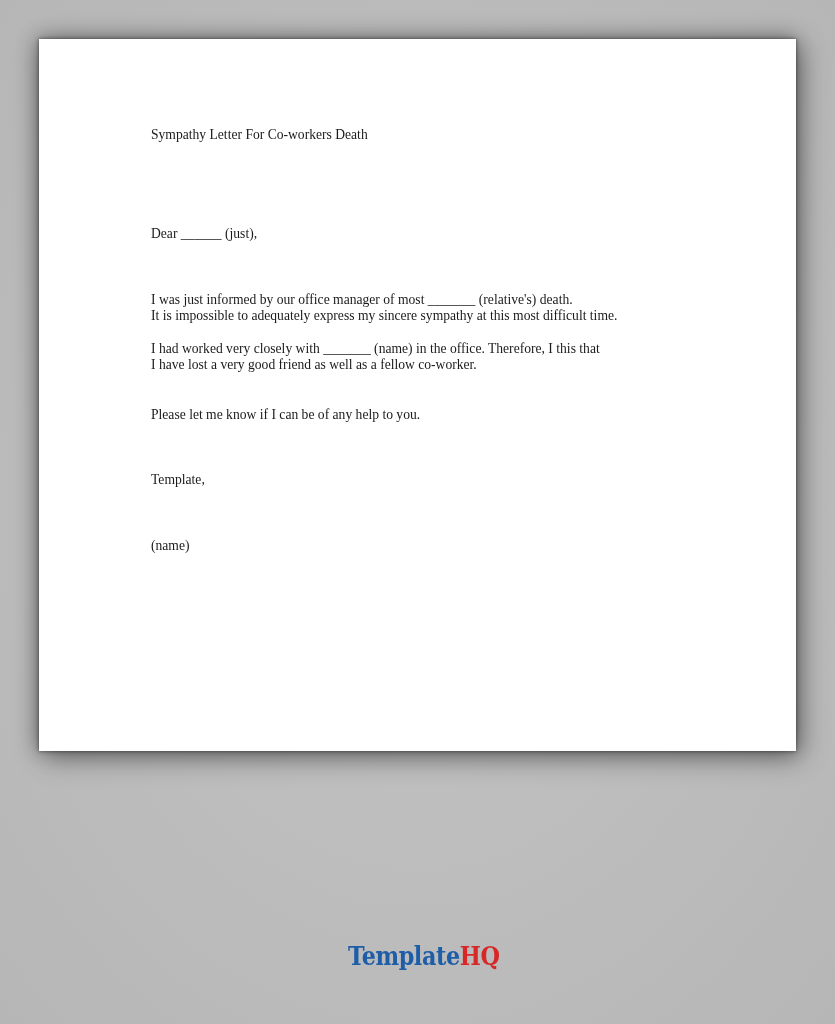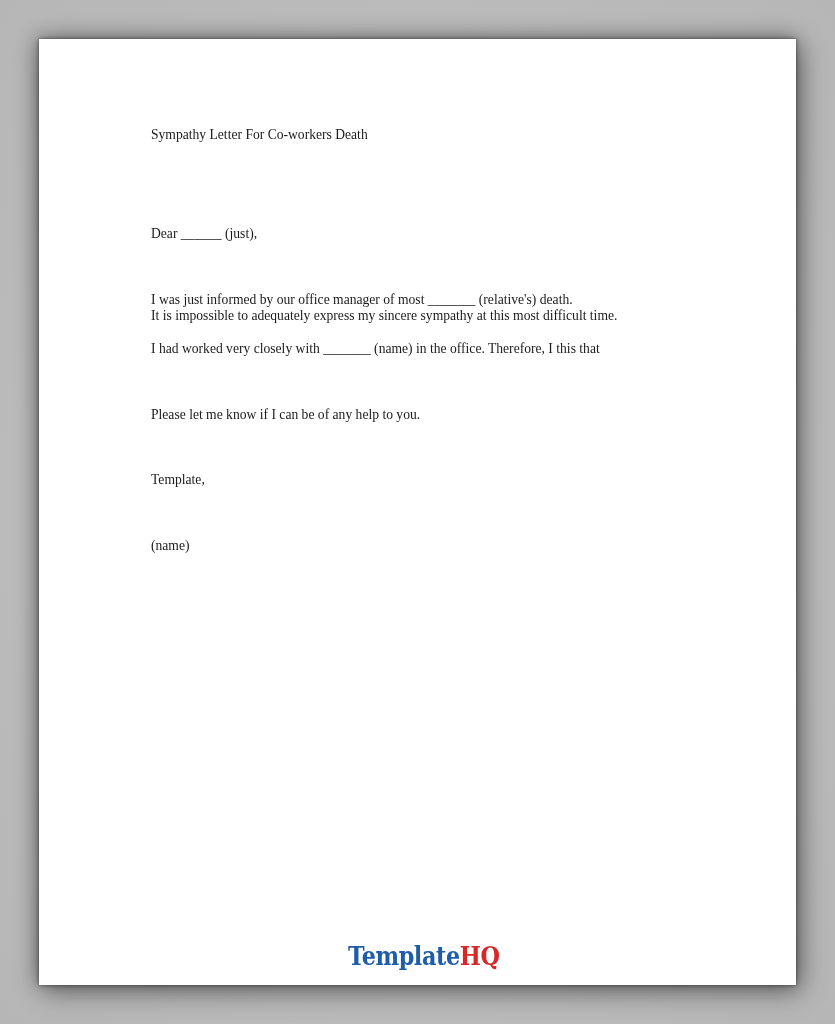--- a/index.html
+++ b/index.html
@@ -17,21 +17,21 @@
     .backdrop {
       position: absolute;
       left: 0; top: 0; width: 835px; height: 1024px;
       background: radial-gradient(ellipse at center, #c4c4c4 0%, #b6b6b6 100%);
     }
     .page {
       position: absolute;
       left: 39px;
       top: 39px;
       width: 757px;
-      height: 946px;
+      height: 712px;
       background: #ffffff;
       box-shadow: 0 0 4px rgba(0,0,0,0.55), 4px 6px 26px rgba(0,0,0,0.45), -2px -2px 18px rgba(0,0,0,0.25);
     }
     .line {
       position: absolute;
       left: 112px;
       font-size: 13.6px;
       color: #1a1a1a;
       white-space: nowrap;
       line-height: 16px;
@@ -59,20 +59,21 @@
 
 <div class="page">
   <div class="line" style="top:88px;">Sympathy Letter For Co-workers Death</div>
 
   <div class="line" style="top:187px;">Dear ______ (just),</div>
 
   <div class="line" style="top:253px;">I was just informed by our office manager of most _______ (relative's) death.</div>
   <div class="line" style="top:269px;">It is impossible to adequately express my sincere sympathy at this most difficult time.</div>
 
   <div class="line" style="top:302px;">I had worked very closely with _______ (name) in the office. Therefore, I this that</div>
+  <div class="line" style="top:318px;">I have lost a very good friend as well as a fellow co-worker.</div>
 
   <div class="line" style="top:368px;">Please let me know if I can be of any help to you.</div>
 
   <div class="line" style="top:433px;">Template,</div>
 
   <div class="line" style="top:499px;">(name)</div>
 
   <div class="logo">
     <span class="t1">Template</span><span class="t2">HQ</span>
   </div>

